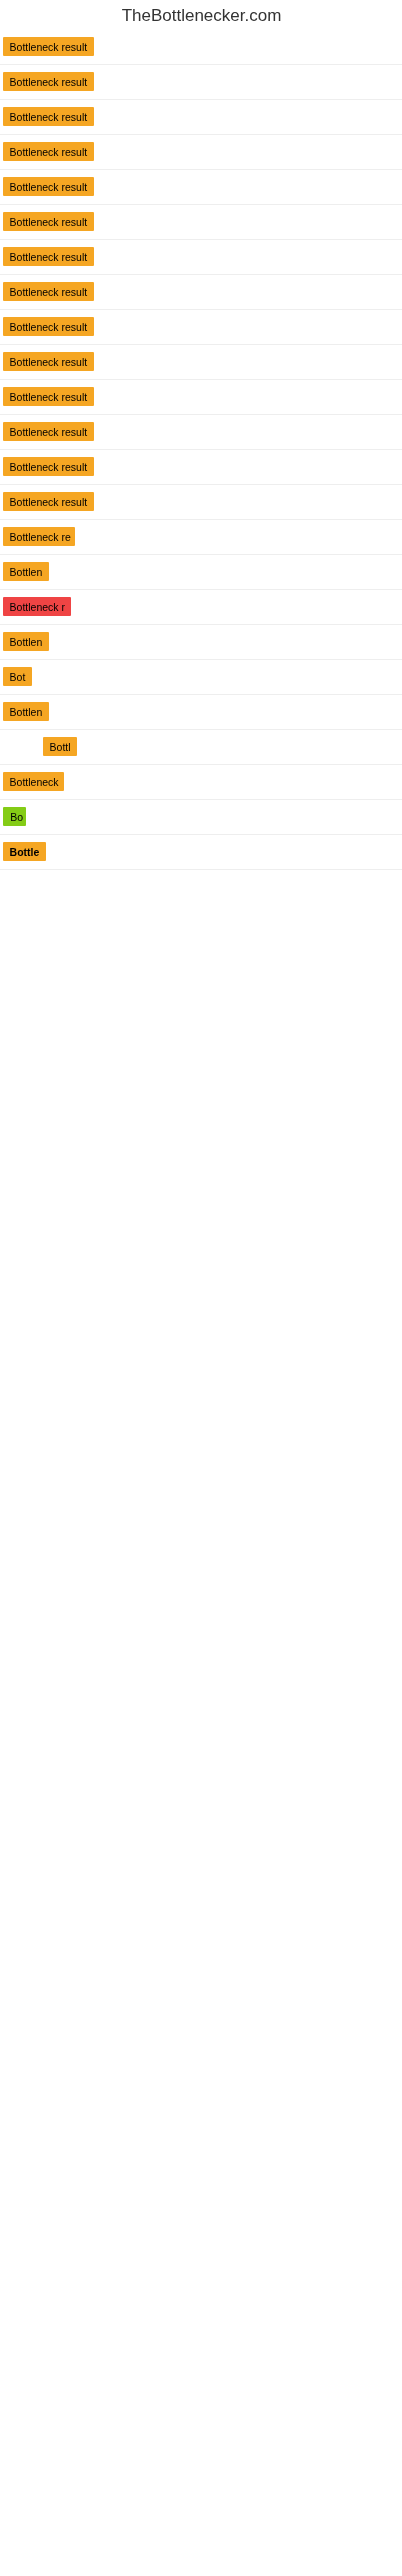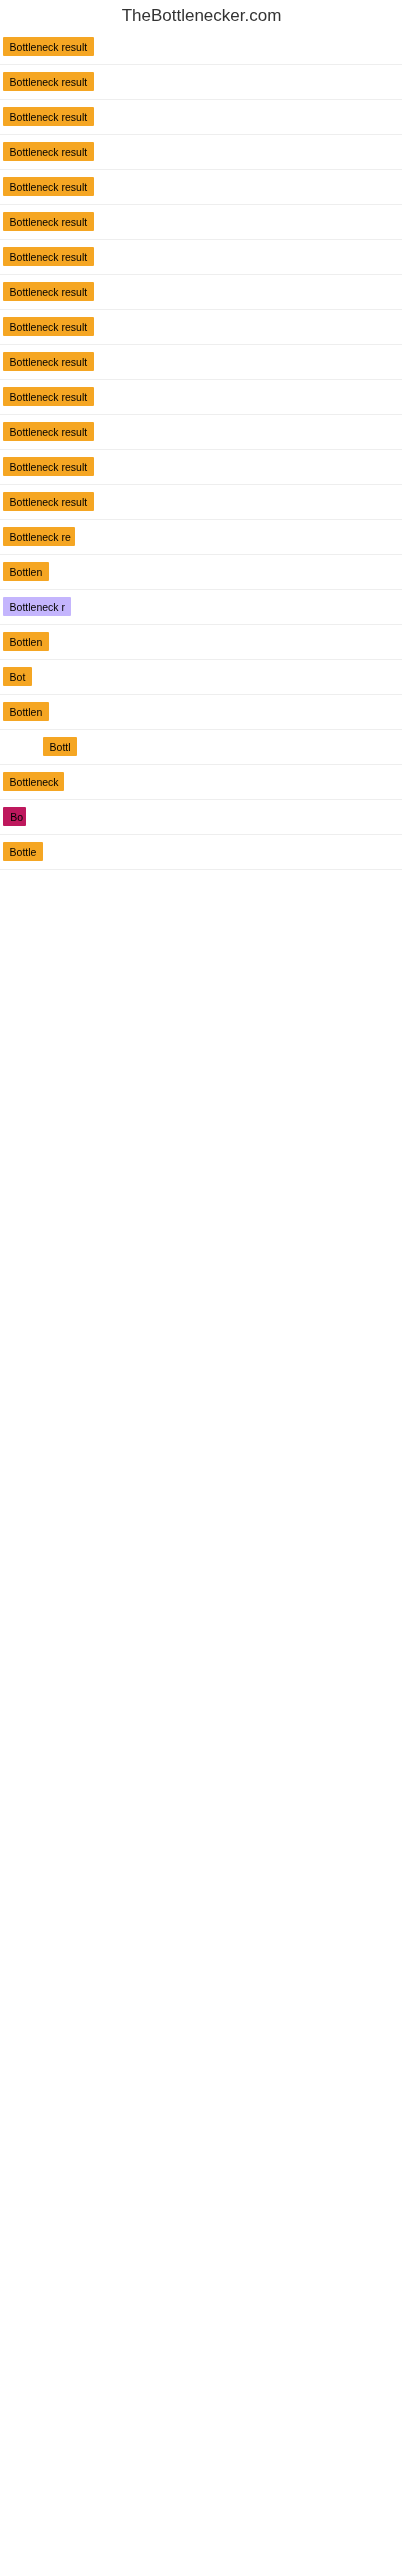--- a/index.html
+++ b/index.html
@@ -92,37 +92,37 @@
     <div class="result-row">
       <span class="bottleneck-badge" style="max-width: 97px; background-color: rgb(245, 166, 35); color: rgb(0, 0, 0);">Bottleneck result</span>
     </div>
     <div class="result-row">
       <span class="bottleneck-badge" style="max-width: 72px; background-color: rgb(245, 166, 35); color: rgb(0, 0, 0);">Bottleneck re</span>
     </div>
     <div class="result-row">
       <span class="bottleneck-badge" style="max-width: 58px; background-color: rgb(245, 166, 35); color: rgb(0, 0, 0);">Bottlen</span>
     </div>
     <div class="result-row">
-      <span class="bottleneck-badge" style="max-width: 68px; background-color: #c4b5fd; color: rgb(0, 0, 0);">Bottleneck r</span>
+      <span class="bottleneck-badge" style="max-width: 68px; background-color: #ef4444; color: rgb(0, 0, 0);">Bottleneck r</span>
     </div>
     <div class="result-row">
       <span class="bottleneck-badge" style="max-width: 52px; background-color: rgb(245, 166, 35); color: rgb(0, 0, 0);">Bottlen</span>
     </div>
     <div class="result-row">
       <span class="bottleneck-badge" style="max-width: 32px; background-color: rgb(245, 166, 35); color: rgb(0, 0, 0);">Bot</span>
     </div>
     <div class="result-row">
       <span class="bottleneck-badge" style="max-width: 52px; background-color: rgb(245, 166, 35); color: rgb(0, 0, 0);">Bottlen</span>
     </div>
     <div class="result-row">
       <span class="bottleneck-badge" style="max-width: 40px; background-color: rgb(245, 166, 35); color: rgb(0, 0, 0); margin-left: 40px;">Bottl</span>
     </div>
     <div class="result-row">
       <span class="bottleneck-badge" style="max-width: 61px; background-color: rgb(245, 166, 35); color: rgb(0, 0, 0);">Bottleneck</span>
     </div>
     <div class="result-row">
-      <span class="bottleneck-badge" style="max-width: 22.5px; background-color: #be185d; color: rgb(0, 0, 0); padding-left: 7px;">Bo</span>
+      <span class="bottleneck-badge" style="max-width: 22.5px; background-color: #84cc16; color: rgb(0, 0, 0); padding-left: 7px;">Bo</span>
     </div>
     <div class="result-row">
-      <span class="bottleneck-badge" style="max-width: 45px; background-color: rgb(245, 166, 35); color: rgb(0, 0, 0);">Bottle</span>
+      <span class="bottleneck-badge" style="max-width: 45px; background-color: rgb(245, 166, 35); color: rgb(0, 0, 0); font-weight: bold;">Bottle</span>
     </div>
   </div>
 
 
 </body></html>

